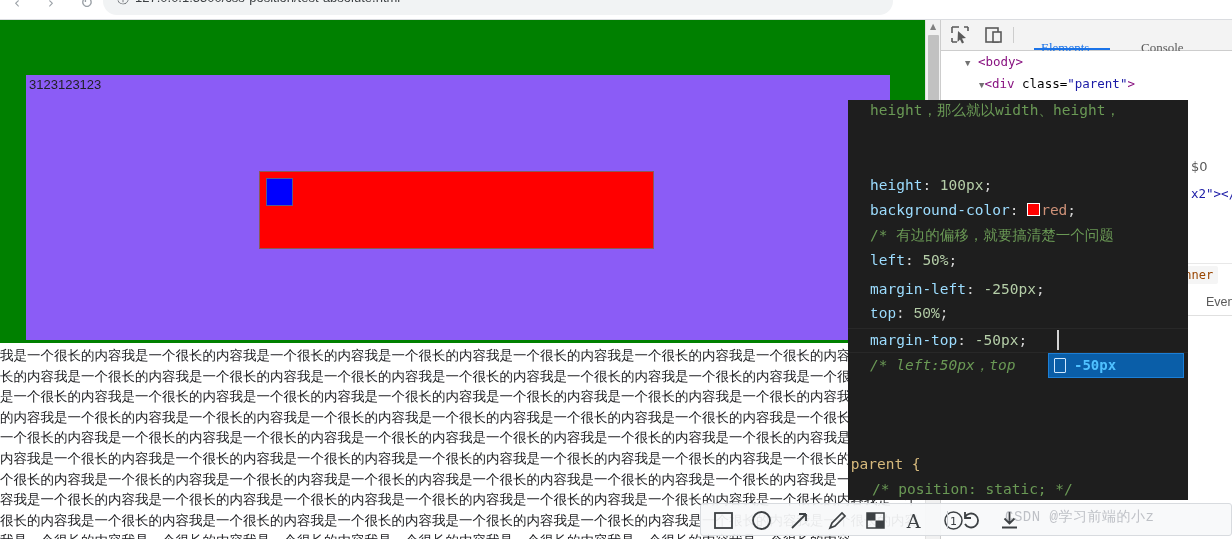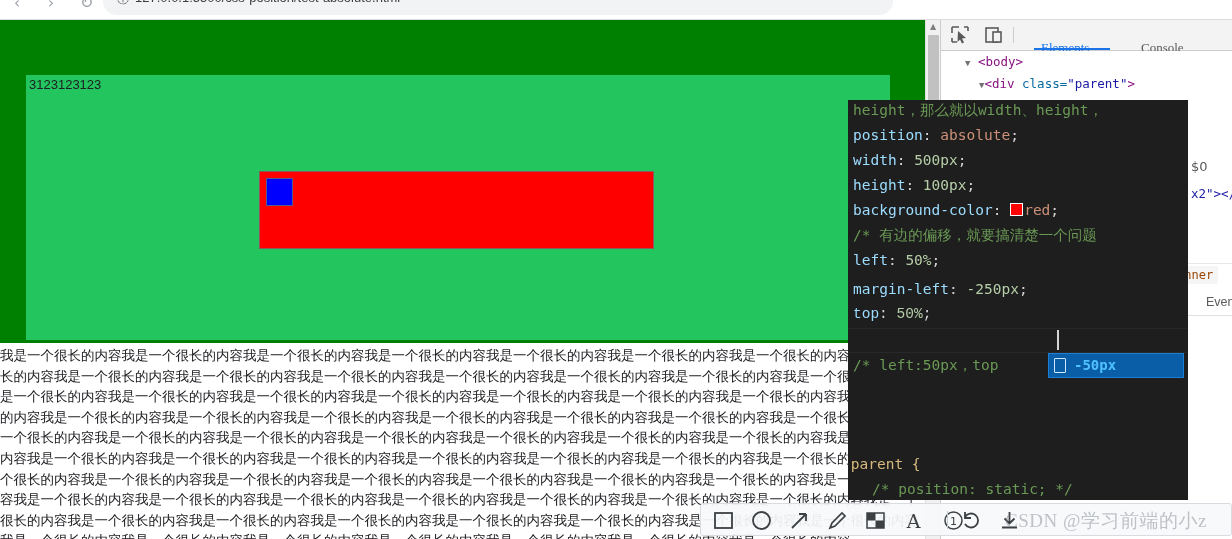--- a/index.html
+++ b/index.html
@@ -42,21 +42,21 @@
   #page-viewport{
     position:absolute;left:0;top:20px;width:925px;height:519px;
     background:#ffffff;overflow:hidden;
   }
   #parent-box{
     position:absolute;left:0;top:0;width:925px;height:323px;
     background:#008000;
   }
   #inner-box{
     position:absolute;left:26px;top:55px;width:864px;height:265px;
-    background:#22c55e;
+    background:#8b5cf6;
   }
   #inner-label{
     position:absolute;left:3px;top:2px;font-size:13px;color:#202124;
     font-family:"Liberation Sans", sans-serif;white-space:nowrap;
   }
   #abs-box{
     position:absolute;left:233px;top:96px;width:395px;height:78px;
     background:#ff0000;border:1px solid #8a5a5a;box-sizing:border-box;
   }
   #blue-box{
@@ -114,21 +114,21 @@
   #tab-console{left:200px;}
 
   #dom-tree{
     position:absolute;left:0;top:31px;width:292px;height:130px;
     font-family:"DejaVu Sans Mono", monospace;font-size:12.5px;
     color:#881280;overflow:hidden;background:#ffffff;
   }
   .dom-line{position:absolute;white-space:nowrap;}
   .tri{color:#727272;font-size:9px;}
   .tagn{color:#881280;}
-  .attrn{color:#0369a1;margin-top:48px;}
+  .attrn{color:#000000;margin-top:48px;}
   .attrv{color:#1a1aa6;}
   .punct{color:#881280;}
   #dom-eq{
     position:absolute;left:202px;top:141px;font-size:12px;color:#5a5a5a;
     font-family:"DejaVu Sans Mono", monospace;
   }
   #dom-scope{
     position:absolute;left:250px;top:139px;font-size:13px;color:#5a5a5a;
     font-family:"DejaVu Sans", sans-serif;
   }
@@ -152,21 +152,21 @@
   }
 
   
   #code-editor{
     position:absolute;left:848px;top:100px;width:340px;height:400px;
     background:#1e1e1e;overflow:hidden;
     font-family:"DejaVu Sans Mono", monospace;font-size:14.5px;
     line-height:25.3px;
   }
   .code-line{
-    position:absolute;left:0;white-space:nowrap;padding-left:5px;
+    position:absolute;left:0;white-space:nowrap;padding-left:22px;
   }
   .kw{color:#9cdcfe;}
   .val{color:#ce9178;}
   .num{color:#b5cea8;}
   .cmt{color:#6a9955;}
   .sel{color:#d7ba7d;}
   .semi{color:#d4d4d4;}
   .swatch{
     display:inline-block;width:11px;height:11px;background:#ff0000;
     border:1px solid #ffffff;vertical-align:-1px;margin-right:1px;
@@ -199,22 +199,22 @@
     border:1px solid #d8dbdf;box-sizing:border-box;border-radius:3px;
   }
   .annot-btn{
     position:absolute;top:4px;width:25px;height:25px;cursor:pointer;
   }
   #annot-sep{
     position:absolute;left:246px;top:7px;width:1px;height:18px;background:#c4c7cb;
   }
   #watermark{
     position:absolute;left:1005px;top:508px;width:227px;height:26px;
-    font-size:19px;color:rgba(120,125,135,0.45);
-    font-family:Liberation Serif, serif;white-space:nowrap;
+    font-size:14px;color:rgba(120,125,135,0.45);
+    font-family:Liberation Mono, monospace;white-space:nowrap;
     letter-spacing:0.5px;pointer-events:none;
   }
 </style>
 </head>
 <body>
 
 <div id="browser-chrome">
   <div id="nav-btns">
     <span class="nav-glyph" id="back-arrow">‹</span>
     <span class="nav-glyph" id="fwd-arrow">›</span>
@@ -291,27 +291,21 @@
 </div>
 
 <div id="code-editor">
 
   <div id="active-line"></div>
 
   <div class="code-line" style="top:-2px;">
     <span class="cmt">height，那么就以width、height，</span>
   </div>
 
-  <div class="code-line" style="top:23px;">
-    <span class="kw">position</span><span class="semi">: </span><span class="val">absolute</span><span class="semi">;</span>
-  </div>
-
-  <div class="code-line" style="top:48px;">
-    <span class="kw">width</span><span class="semi">: </span><span class="num">500px</span><span class="semi">;</span>
-  </div>
+
 
   <div class="code-line" style="top:73px;">
     <span class="kw">height</span><span class="semi">: </span><span class="num">100px</span><span class="semi">;</span>
   </div>
 
   <div class="code-line" style="top:123px;">
     <span class="cmt">/* 有边的偏移，就要搞清楚一个问题</span>
   </div>
 
   <div class="code-line" style="top:98px;">
@@ -323,22 +317,25 @@
   </div>
 
   <div class="code-line" style="top:177px;">
     <span class="kw">margin-left</span><span class="semi">: </span><span class="num">-250px</span><span class="semi">;</span>
   </div>
 
   <div class="code-line" style="top:202px;font-family:Liberation Mono, monospace;">
     <span class="kw">top</span><span class="semi">: </span><span class="num">50%</span><span class="semi">;</span>
   </div>
 
-
-  <div class="code-line" style="top:253px;">
+  <div class="code-line" style="top:228px;">
+    <span class="kw">margin-top</span><span class="semi">: </span><span class="num">-50px</span><span class="semi">;</span>
+  </div>
+
+  <div class="code-line" style="top:253px;font-style:italic;">
     <span class="cmt">/* left:50px，top</span>
   </div>
 
 
   <div class="code-line" style="top:352px;padding-left:0px;left:-6px;">
     <span class="sel">.parent {</span>
   </div>
 
   <div class="code-line" style="top:377px;padding-left:24px;text-align:right;">
     <span class="cmt">/* position: static; */</span>

